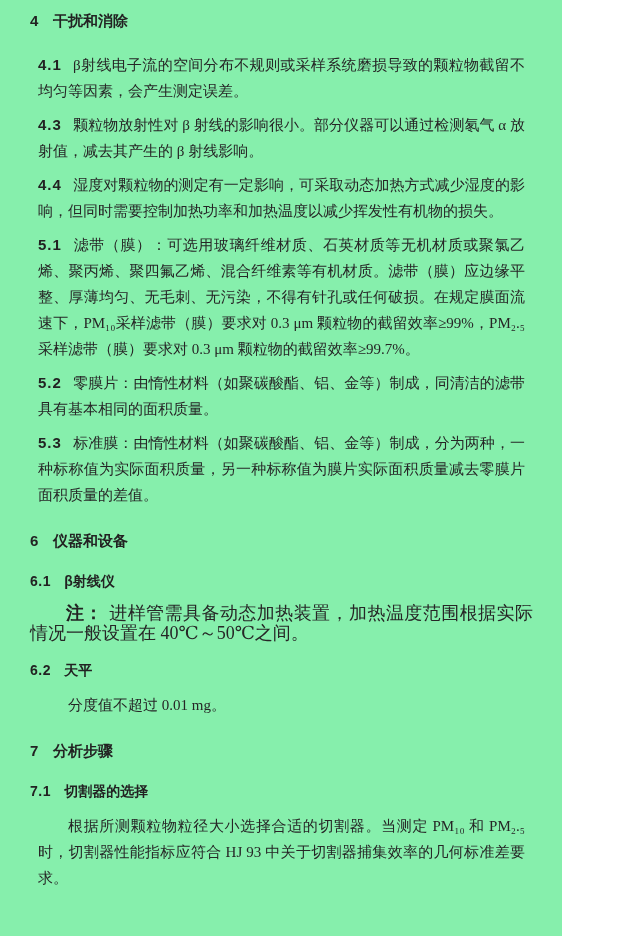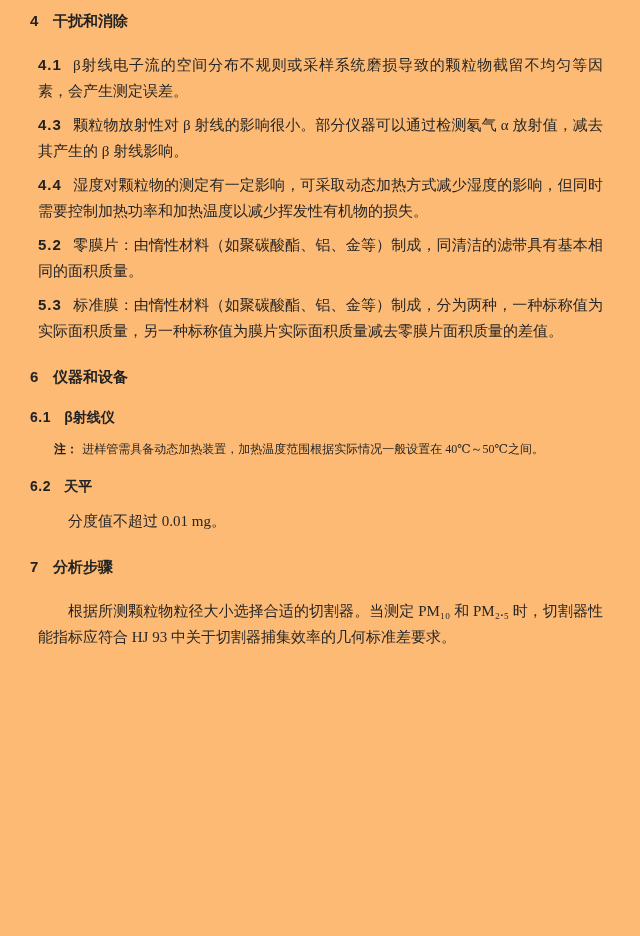--- a/index.html
+++ b/index.html
@@ -2,23 +2,23 @@
 <html><head>
 <meta charset="utf-8">
 <style>
   html, body {
     margin: 0;
     padding: 0;
     background: #ffffff;
   }
   .page {
     position: relative;
-    width: 640px;
+    width: 562px;
     height: 936px;
-    background: #fdba74;
+    background: #86efac;
     box-sizing: border-box;
     padding: 12px 29px 0 30px;
     color: #262626;
     font-family: "Liberation Serif", "DejaVu Serif", serif;
     overflow: hidden;
   }
   
   .sec-heading {
     font-family: "Liberation Sans", "DejaVu Sans", sans-serif;
     font-weight: bold;
@@ -51,21 +51,21 @@
   .clause .c-num {
     font-family: "Liberation Sans", "DejaVu Sans", sans-serif;
     font-weight: bold;
     letter-spacing: 1px;
     margin-right: 0.75em;
     color: #222222;
   }
   .para { text-indent: 2em; }
   
   .note {
-    font-size: 12px;
+    font-size: 18px;
     line-height: 20px;
     margin: 2px 0 2px 0;
     text-indent: 2em;
     text-align: justify;
     color: #262626;
   }
   .note .note-label {
     font-family: "Liberation Sans", "DejaVu Sans", sans-serif;
     font-weight: bold;
     margin-right: 0.35em;
@@ -86,20 +86,23 @@
   </p>
   <p class="clause">
     <span class="c-num">4.3</span><span class="c-text">颗粒物放射性对 β 射线的影响很小。部分仪器可以通过检测氡气 α 放射值，减去其产生的 β 射线影响。</span>
   </p>
   <p class="clause">
     <span class="c-num">4.4</span><span class="c-text">湿度对颗粒物的测定有一定影响，可采取动态加热方式减少湿度的影响，但同时需要控制加热功率和加热温度以减少挥发性有机物的损失。</span>
   </p>
 
 
   <p class="clause">
+    <span class="c-num">5.1</span><span class="c-text">滤带（膜）：可选用玻璃纤维材质、石英材质等无机材质或聚氯乙烯、聚丙烯、聚四氟乙烯、混合纤维素等有机材质。滤带（膜）应边缘平整、厚薄均匀、无毛刺、无污染，不得有针孔或任何破损。在规定膜面流速下，PM₁₀采样滤带（膜）要求对 0.3 μm 颗粒物的截留效率≥99%，PM₂.₅采样滤带（膜）要求对 0.3 μm 颗粒物的截留效率≥99.7%。</span>
+  </p>
+  <p class="clause">
     <span class="c-num">5.2</span><span class="c-text">零膜片：由惰性材料（如聚碳酸酯、铝、金等）制成，同清洁的滤带具有基本相同的面积质量。</span>
   </p>
   <p class="clause">
     <span class="c-num">5.3</span><span class="c-text">标准膜：由惰性材料（如聚碳酸酯、铝、金等）制成，分为两种，一种标称值为实际面积质量，另一种标称值为膜片实际面积质量减去零膜片面积质量的差值。</span>
   </p>
 
   <div class="sec-heading">
     <span class="h-num">6</span><span class="h-title">仪器和设备</span>
   </div>
 
@@ -115,16 +118,19 @@
   <div class="sub-heading">
     <span class="h-num">6.2</span><span class="h-title">天平</span>
   </div>
 
   <p class="para">分度值不超过 0.01 mg。</p>
 
   <div class="sec-heading">
     <span class="h-num">7</span><span class="h-title">分析步骤</span>
   </div>
 
+  <div class="sub-heading">
+    <span class="h-num">7.1</span><span class="h-title">切割器的选择</span>
+  </div>
 
   <p class="para">根据所测颗粒物粒径大小选择合适的切割器。当测定 PM₁₀ 和 PM₂.₅ 时，切割器性能指标应符合 HJ 93 中关于切割器捕集效率的几何标准差要求。</p>
 
 </div>
 
 </body></html>

